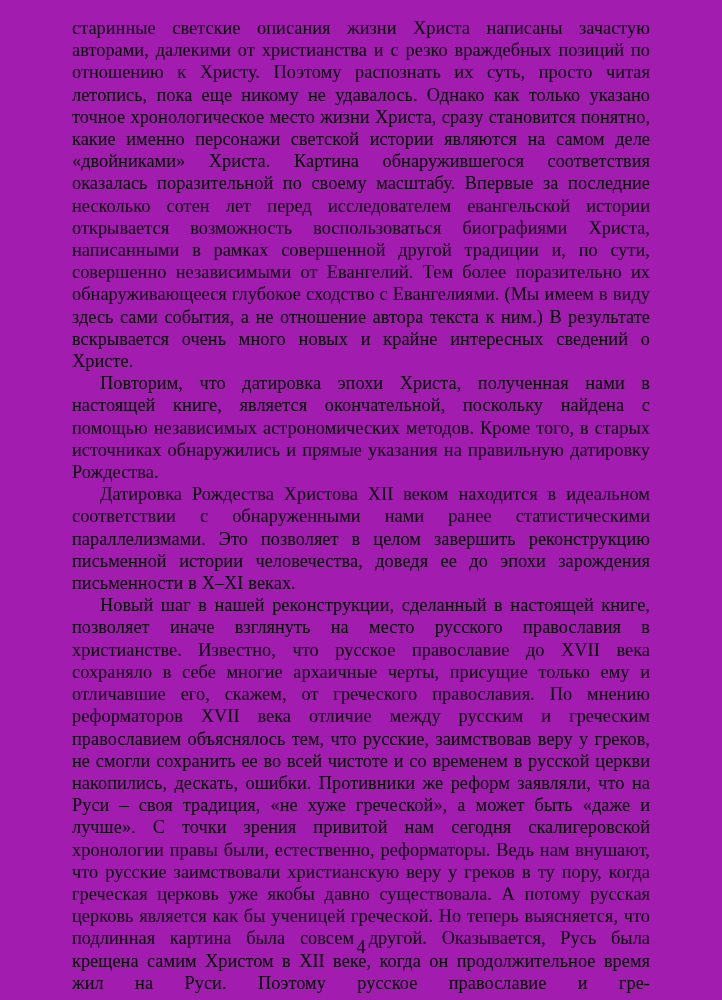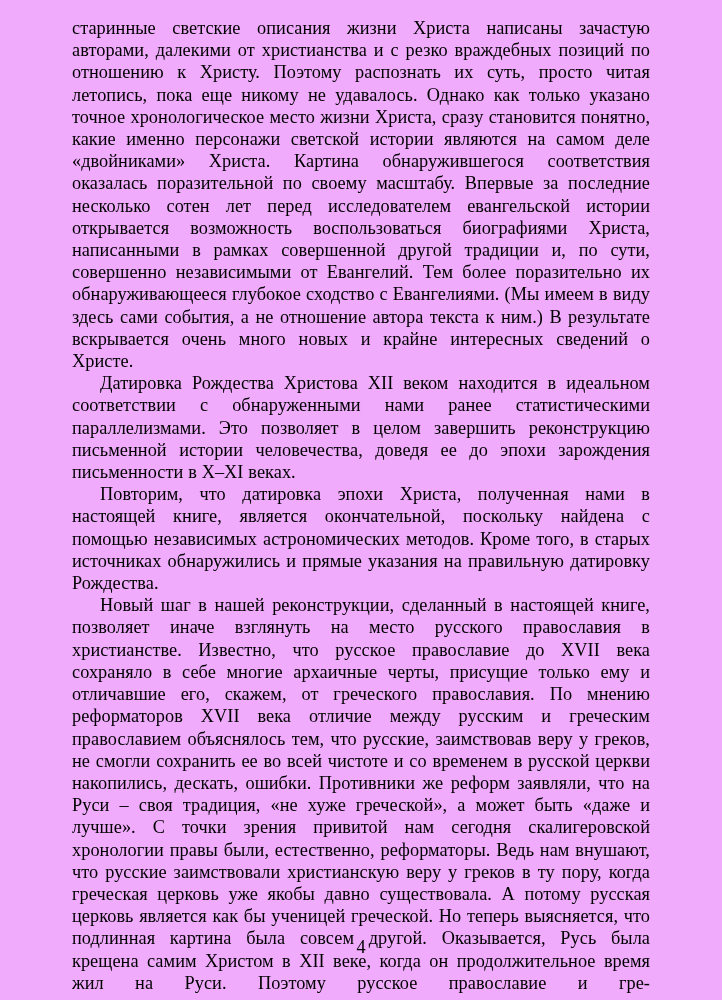--- a/index.html
+++ b/index.html
@@ -16,21 +16,21 @@
     font-family: "Liberation Serif", "DejaVu Serif", serif;
     color: #000000;
   }
 
   #page {
     position: absolute;
     left: 0;
     top: 0;
     width: 722px;
     height: 1000px;
-    background: #f0abfc;
+    background: #a21caf;
   }
 
   #text-column {
     position: absolute;
     left: 72px;
     top: 17px;
     width: 578px;
   }
 
   .para {
@@ -72,23 +72,23 @@
 </style>
 </head>
 <body>
 
 <div id="page">
 
   <div id="text-column">
 
     <p class="para continued justify-last">старинные светские описания жизни Христа написаны зачастую авторами, далекими от христианства и с резко враждебных позиций по отношению к Христу. Поэтому распознать их суть, просто читая летопись, пока еще никому не удавалось. Однако как только указано точное хронологическое место жизни Христа, сразу становится понятно, какие именно персонажи светской истории являются на самом деле «двойниками» Христа. Картина обнаружившегося соответствия оказалась поразительной по своему масштабу. Впервые за последние несколько сотен лет перед исследователем евангельской истории открывается возможность воспользоваться биографиями Христа, написанными в рамках совершенной другой традиции и, по сути, совершенно независимыми от Евангелий. Тем более поразительно их обнаруживающееся глубокое сходство с Евангелиями. (Мы имеем в виду здесь сами события, а не отношение автора текста к ним.) В результате вскрывается очень много новых и крайне интересных сведений о Христе.</p>
 
+    <p class="para indented">Повторим, что датировка эпохи Христа, полученная нами в настоящей книге, является окончательной, поскольку найдена с помощью независимых астрономических методов. Кроме того, в старых источниках обнаружились и прямые указания на правильную датировку Рождества.</p>
+
     <p class="para indented">Датировка Рождества Христова XII веком находится в идеальном соответствии с обнаруженными нами ранее статистическими параллелизмами. Это позволяет в целом завершить реконструкцию письменной истории человечества, доведя ее до эпохи зарождения письменности в X–XI веках.</p>
-
-    <p class="para indented">Повторим, что датировка эпохи Христа, полученная нами в настоящей книге, является окончательной, поскольку найдена с помощью независимых астрономических методов. Кроме того, в старых источниках обнаружились и прямые указания на правильную датировку Рождества.</p>
 
     <p class="para indented justify-last">Новый шаг в нашей реконструкции, сделанный в настоящей книге, позволяет иначе взглянуть на место русского православия в христианстве. Известно, что русское православие до XVII века сохраняло в себе многие архаичные черты, присущие только ему и отличавшие его, скажем, от греческого православия. По мнению реформаторов XVII века отличие между русским и греческим православием объяснялось тем, что русские, заимствовав веру у греков, не смогли сохранить ее во всей чистоте и со временем в русской церкви накопились, дескать, ошибки. Противники же реформ заявляли, что на Руси – своя традиция, «не хуже греческой», а может быть «даже и лучше». С точки зрения привитой нам сегодня скалигеровской хронологии правы были, естественно, реформаторы. Ведь нам внушают, что русские заимствовали христианскую веру у греков в ту пору, когда греческая церковь уже якобы давно существовала. А потому русская церковь является как бы ученицей греческой. Но теперь выясняется, что подлинная картина была совсем другой. Оказывается, Русь была крещена самим Христом в XII веке, когда он продолжительное время жил на Руси. Поэтому русское православие и гре-</p>
 
   </div>
 
   <div id="page-number">4</div>
 
 </div>
 
 </body></html>

